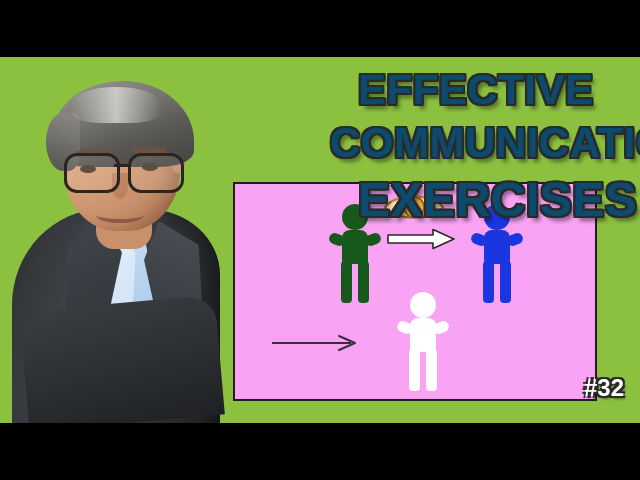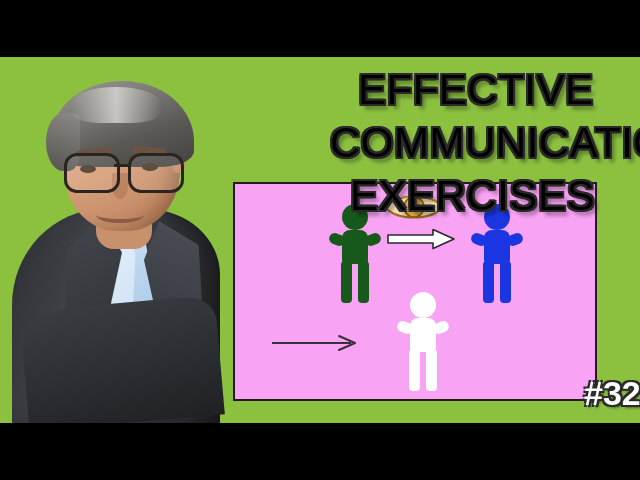--- a/index.html
+++ b/index.html
@@ -145,51 +145,51 @@
   
   #arrow-white{position:absolute;left:152px;top:44px;width:68px;height:22px;}
   #arrow-thin{position:absolute;left:36px;top:150px;width:86px;height:18px;}
 
   
   #eye-icon{position:absolute;left:148px;top:6px;width:62px;height:34px;}
 
   
   .hl{
     position:absolute;
-    color:#000000;
-    font-weight:400;
+    color:#0c4a6e;
+    font-weight:700;
     letter-spacing:.5px;
     white-space:nowrap;
     text-shadow:
       -2px -2px 0 #2a2a2a, 2px -2px 0 #2a2a2a,
       -2px  2px 0 #2a2a2a, 2px  2px 0 #2a2a2a,
        0   -2px 0 #2a2a2a, 0    2px 0 #2a2a2a,
       -2px  0   0 #2a2a2a, 2px  0   0 #2a2a2a,
        4px  5px 4px rgba(0,0,0,.45);
     z-index:30;
   }
   #hl1{left:358px;top:9px;font-size:42px;}
   #hl2{left:330px;top:62px;font-size:42px;}
-  #hl3{left:350px;top:115px;font-size:42px;text-align:right;}
+  #hl3{left:358px;top:115px;font-size:48px;text-align:right;}
 
   #subtitle{
     position:absolute;left:56px;top:300px;
     font-size:40px;font-weight:700;color:#ffffff;white-space:nowrap;
     letter-spacing:-1px;
     text-shadow:
       -2px -2px 0 #2a2a2a, 2px -2px 0 #2a2a2a,
       -2px  2px 0 #2a2a2a, 2px  2px 0 #2a2a2a,
        0   -2px 0 #2a2a2a, 0    2px 0 #2a2a2a,
       -2px  0   0 #2a2a2a, 2px  0   0 #2a2a2a,
        3px  4px 4px rgba(0,0,0,.45);
     z-index:32;
   }
   #episode{
     position:absolute;left:584px;top:317px;
-    font-size:34px;font-weight:700;color:#ffffff;white-space:nowrap;
+    font-size:24px;font-weight:700;color:#ffffff;white-space:nowrap;
     text-shadow:
       -2px -2px 0 #2a2a2a, 2px -2px 0 #2a2a2a,
       -2px  2px 0 #2a2a2a, 2px  2px 0 #2a2a2a,
        2px  3px 3px rgba(0,0,0,.45);
     z-index:33;
   }
 </style>
 </head>
 <body>
 

